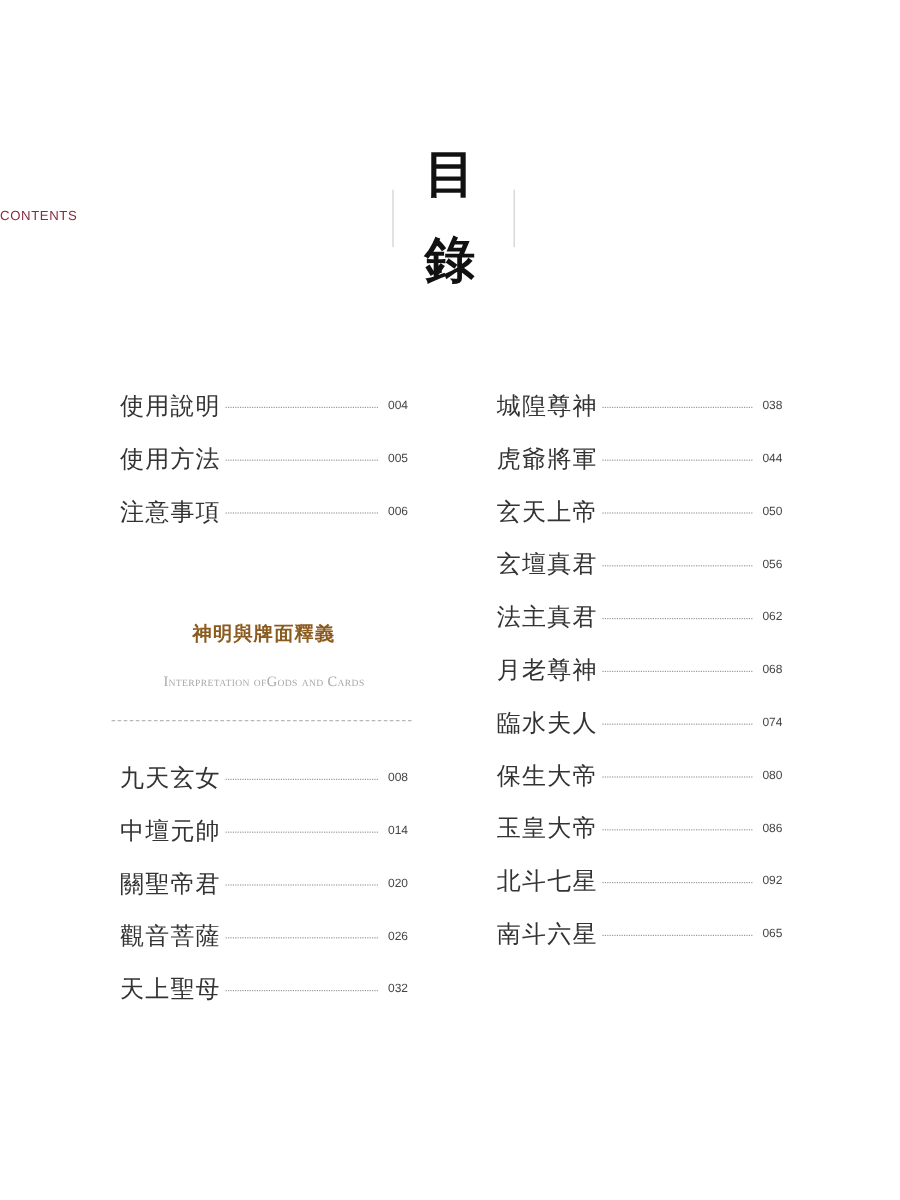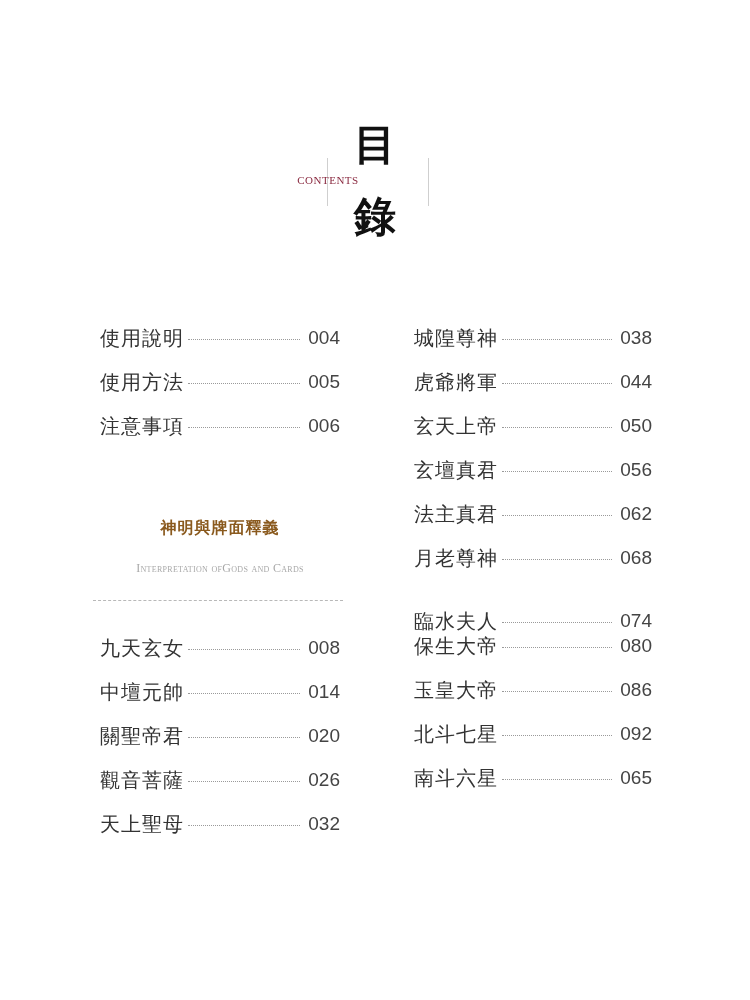--- a/index.html
+++ b/index.html
@@ -1,24 +1,24 @@
 <!DOCTYPE html>
 <html><head>
   <meta charset="utf-8">
   <style>
     html, body { margin:0; padding:0; background:#ffffff; }
     body { width:750px; height:1000px; position:relative; overflow:hidden; font-family:"DejaVu Sans", sans-serif; color:#2b2b2b; }
     .title-top { position:absolute; left:0; width:750px; top:120px; text-align:center; font-family:"DejaVu Serif", serif; font-size:42px; font-weight:bold; color:#111; line-height:50px; }
     .title-bottom { position:absolute; left:0; width:750px; top:192px; text-align:center; font-family:"DejaVu Serif", serif; font-size:42px; font-weight:bold; color:#111; line-height:50px; }
-    .contents-label { position:absolute; left:0; width:656px; top:174px; text-align:center; font-family:Liberation Serif, serif; font-size:11px; letter-spacing:0.5px; color:#8a2a40; }
+    .contents-label { position:absolute; left:0; width:656px; top:174px; font-family:Liberation Sans, sans-serif; font-size:11px; letter-spacing:0.5px; color:#8a2a40; }
     .vline { position:absolute; top:158px; width:1px; height:48px; background:#cfcfcf; }
     .entry { position:absolute; display:flex; align-items:center; height:30px; }
     .entry .name { font-size:20px; color:#333; letter-spacing:1px; white-space:nowrap; }
     .entry .dots { flex:1; margin:0 8px 0 4px; border-bottom:1px dotted #9a9a9a; height:0; align-self:center; margin-top:2px; }
-    .entry .page { font-family:"Liberation Sans", sans-serif; font-size:19px; color:#444; white-space:nowrap; }
+    .entry .page { font-family:"Liberation Sans", sans-serif; font-size:10px; color:#444; white-space:nowrap; }
     .section-title { position:absolute; left:95px; width:250px; top:518px; text-align:center; font-family:"DejaVu Serif", serif; font-size:16px; font-weight:bold; color:#8a5a1e; letter-spacing:1px; }
     .section-sub { position:absolute; left:90px; width:260px; top:561px; text-align:center; font-family:Liberation Serif, serif; font-size:12px; color:#a8a8a8; font-variant:small-caps; letter-spacing:0.3px; }
     .dash-divider { position:absolute; left:93px; width:250px; top:600px; border-top:1px dashed #b8b8b8; }
   </style>
 </head>
 <body>
 
 <div class="title-top">目</div>
 <div class="vline" style="left:327px;"></div>
 <div class="vline" style="left:428px;"></div>
@@ -94,21 +94,21 @@
 <div class="entry" style="left:414px; top:499px; width:238px;">
   <span class="name">法主真君</span>
   <span class="dots"></span>
   <span class="page">062</span>
 </div>
 <div class="entry" style="left:414px; top:543px; width:238px;">
   <span class="name">月老尊神</span>
   <span class="dots"></span>
   <span class="page">068</span>
 </div>
-<div class="entry" style="left:414px; top:606px; width:238px;">
+<div class="entry" style="left:414px; top:587px; width:238px;">
   <span class="name">臨水夫人</span>
   <span class="dots"></span>
   <span class="page">074</span>
 </div>
 <div class="entry" style="left:414px; top:631px; width:238px;">
   <span class="name">保生大帝</span>
   <span class="dots"></span>
   <span class="page">080</span>
 </div>
 <div class="entry" style="left:414px; top:675px; width:238px;">

